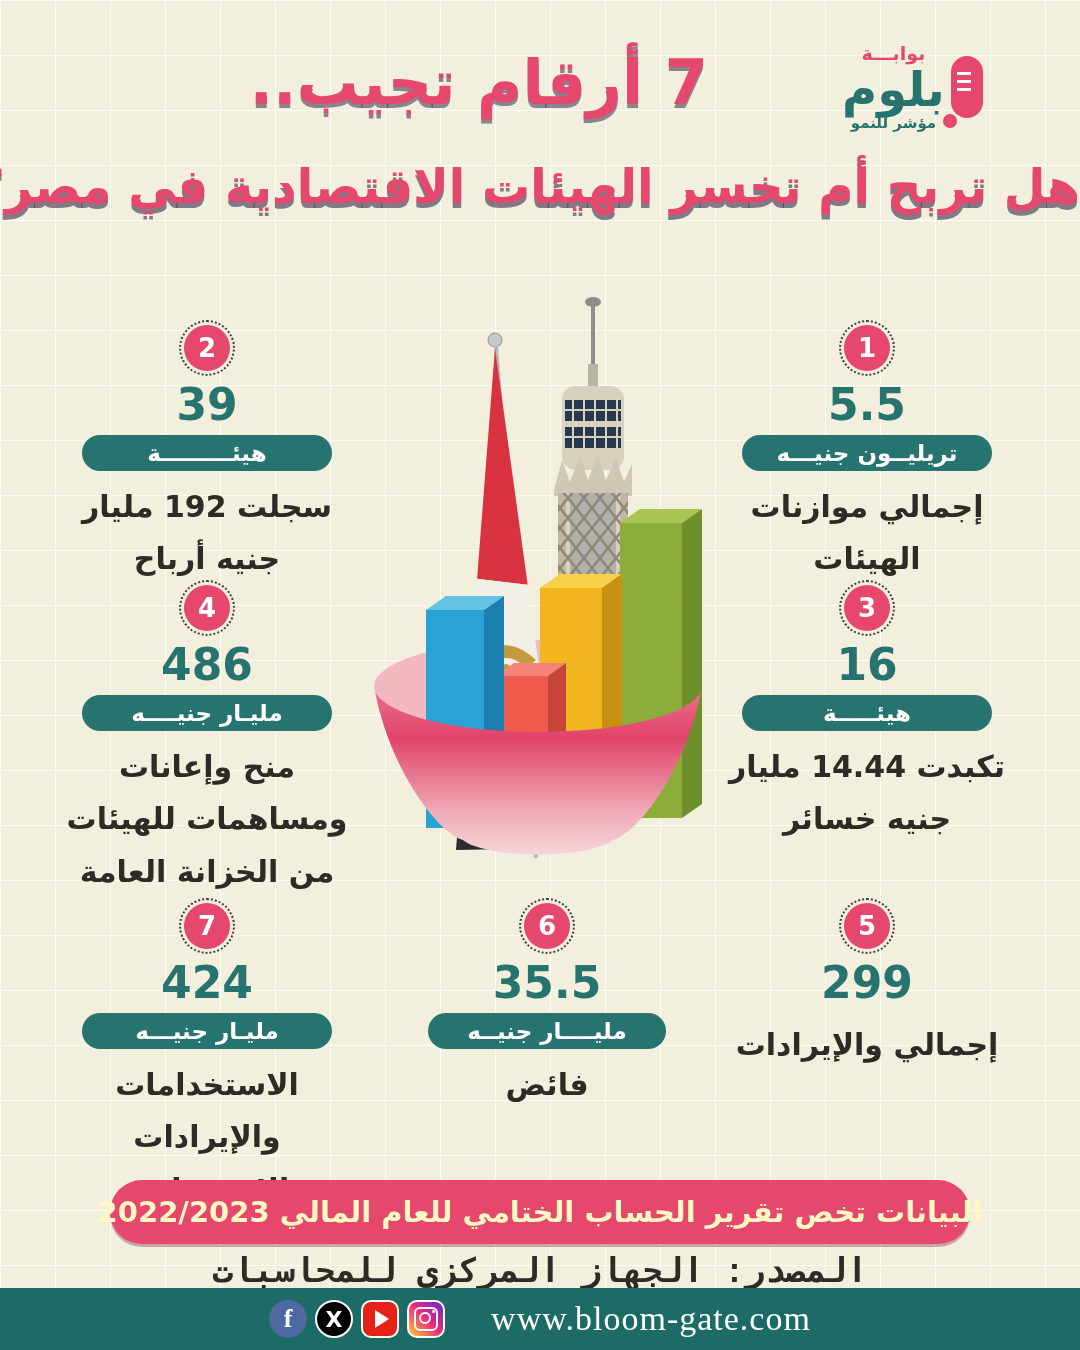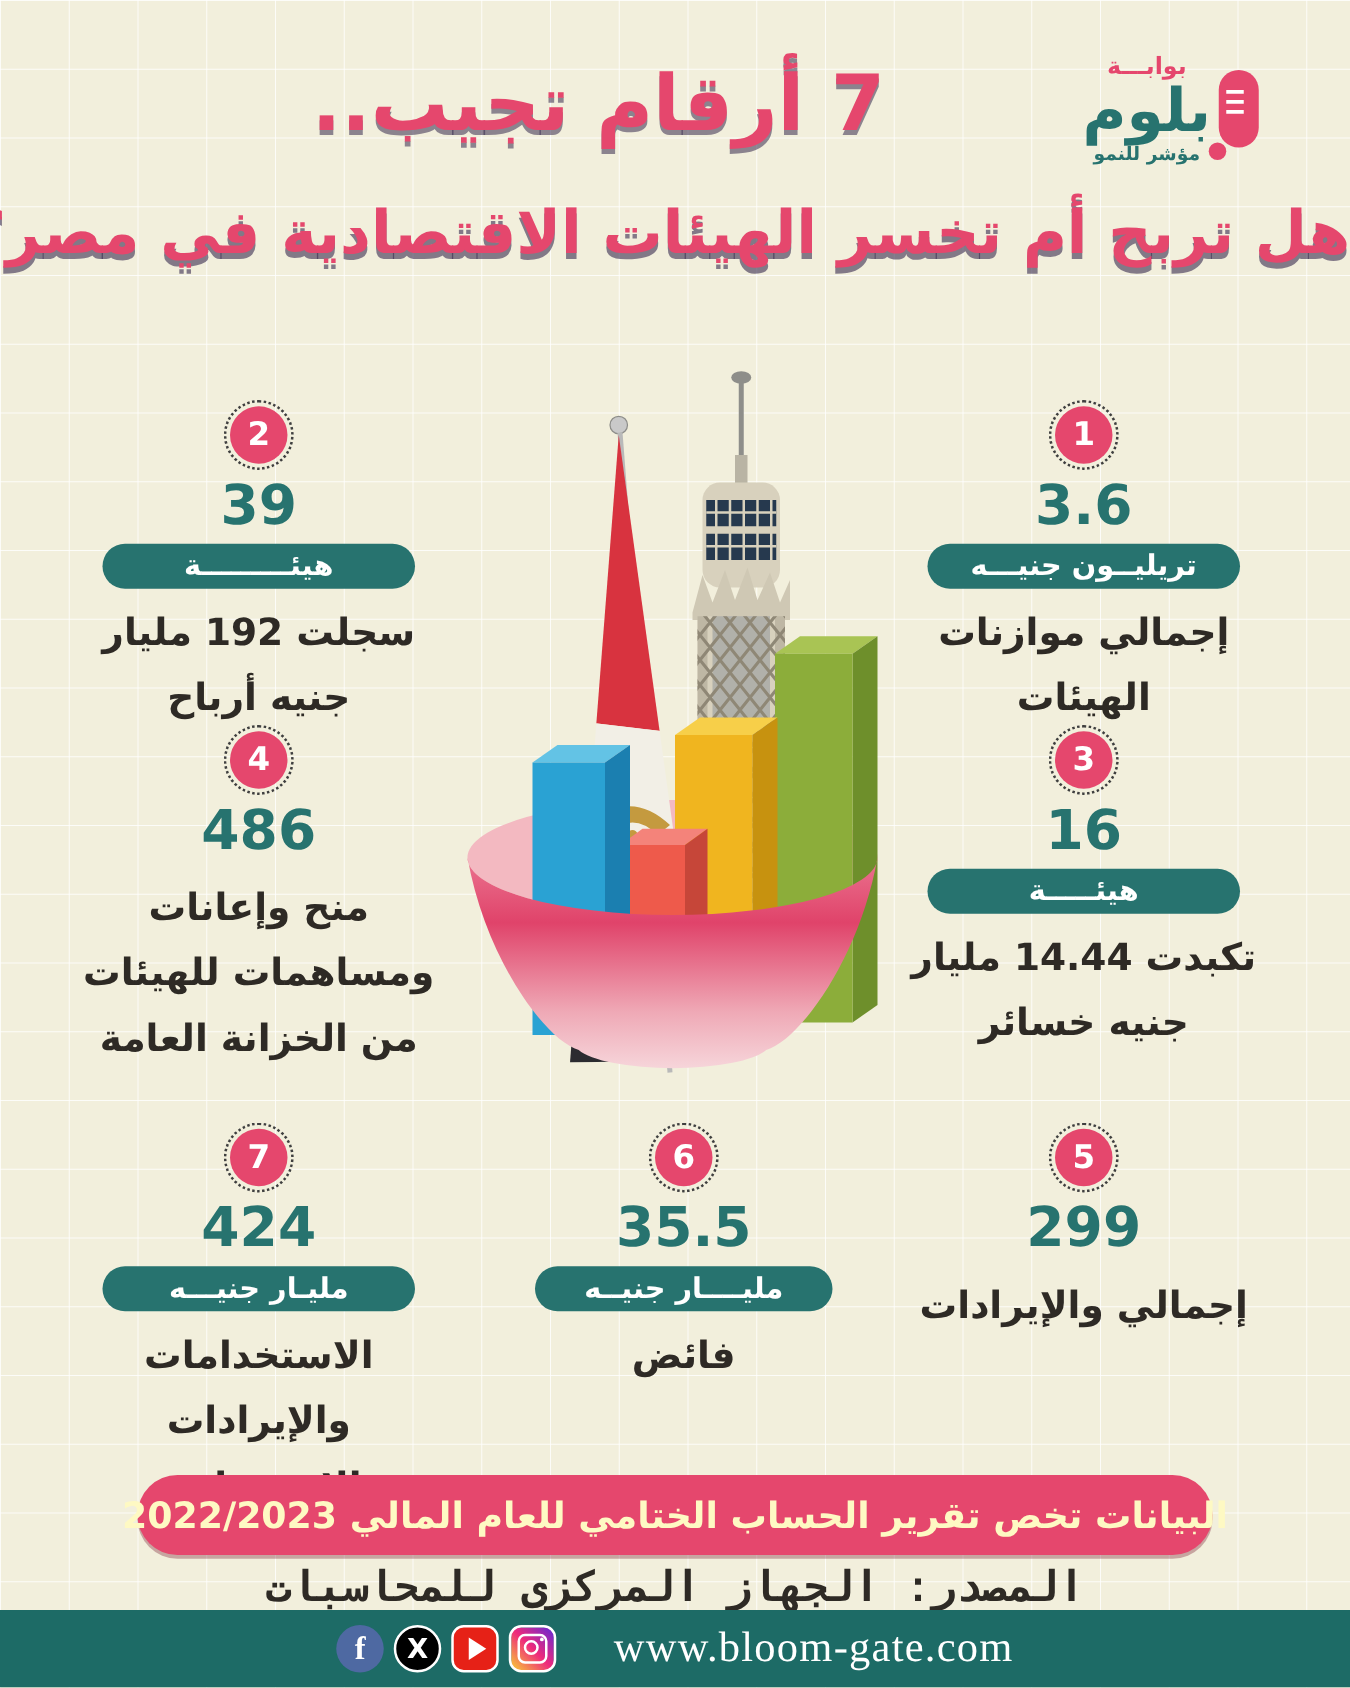--- a/index.html
+++ b/index.html
@@ -19,21 +19,21 @@
     white-space:nowrap;direction:rtl;text-shadow:0 4px 0 rgba(55,42,78,.55);
   }
   .title2{
     top:158px;left:0;width:1080px;text-align:center;font-size:48px;font-weight:bold;
     color:#e5476d;white-space:nowrap;direction:rtl;text-shadow:0 5px 0 rgba(55,42,78,.6);
   }
   .logo{top:42px;right:28px;width:210px;display:flex;flex-direction:row;justify-content:flex-end;gap:6px;direction:rtl;align-items:flex-start;}
   .logo-mic{width:32px;height:62px;background:#e5476d;border-radius:16px;position:relative;margin-top:14px;flex:0 0 auto;}
   .logo-mic::before{content:"";position:absolute;left:6px;top:16px;width:14px;height:3px;background:#fff;box-shadow:0 8px 0 #fff,0 16px 0 #fff;}
   .logo-mic::after{content:"";position:absolute;left:-8px;bottom:-10px;width:14px;height:14px;border-radius:50%;background:#e5476d;}
-  .logo-text{display:flex;flex-direction:column;align-items:center;margin-left:24px;}
+  .logo-text{display:flex;flex-direction:column;align-items:center;}
   .logo-gate{color:#e5476d;font-size:19px;font-weight:bold;}
   .logo-name{color:#27736f;font-size:48px;font-weight:bold;line-height:1.05;}
   .logo-tag{color:#27736f;font-size:15px;font-weight:bold;}
   
   .stat{width:300px;display:flex;flex-direction:column;align-items:center;direction:rtl;text-align:center;}
   .col-left{left:57px;} .col-right{left:717px;} .col-mid{left:397px;}
   .row1{top:320px;} .row2{top:580px;} .row3{top:898px;}
   .badge-ring{width:46px;height:46px;border:2px dotted #3f3f3f;border-radius:50%;
     display:flex;align-items:center;justify-content:center;padding:3px;background:transparent;}
   .badge{width:100%;height:100%;border-radius:50%;background:#e5476d;color:#fff;
@@ -151,21 +151,21 @@
     <rect x="58" y="322" width="58" height="218" fill="#2aa2d3"></rect>
   </g>
 
   <path d="M6,398 C20,478 68,544 95,552 A78,20 0 0 0 245,552 C272,544 320,478 334,398 A164,46 0 0 1 6,398 Z" fill="url(#bowlFront)"></path>
 </svg>
 
 <div class="abs stat col-right row1">
   <div class="badge-ring">
       <div class="badge">1</div>
     </div>
-  <div class="stat-value">3.6</div>
+  <div class="stat-value">5.5</div>
   <div class="stat-pill">تريليــون جنيـــه</div>
   <div class="stat-desc">إجمالي موازنات الهيئات</div>
 </div>
 
 <div class="abs stat col-left row1">
   <div class="badge-ring">
       <div class="badge">2</div>
     </div>
   <div class="stat-value">39</div>
   <div class="stat-pill">هيئـــــــــة</div>
@@ -179,20 +179,21 @@
   <div class="stat-value">16</div>
   <div class="stat-pill">هيئـــــة</div>
   <div class="stat-desc">تكبدت 14.44 مليار جنيه خسائر</div>
 </div>
 
 <div class="abs stat col-left row2">
   <div class="badge-ring">
       <div class="badge">4</div>
     </div>
   <div class="stat-value">486</div>
+  <div class="stat-pill">مليـار جنيــــه</div>
   <div class="stat-desc">منح وإعانات ومساهمات للهيئات من الخزانة العامة</div>
 </div>
 
 <div class="abs stat col-right row3">
   <div class="badge-ring">
       <div class="badge">5</div>
     </div>
   <div class="stat-value">299</div>
   <div class="stat-desc">إجمالي والإيرادات</div>
 </div>

